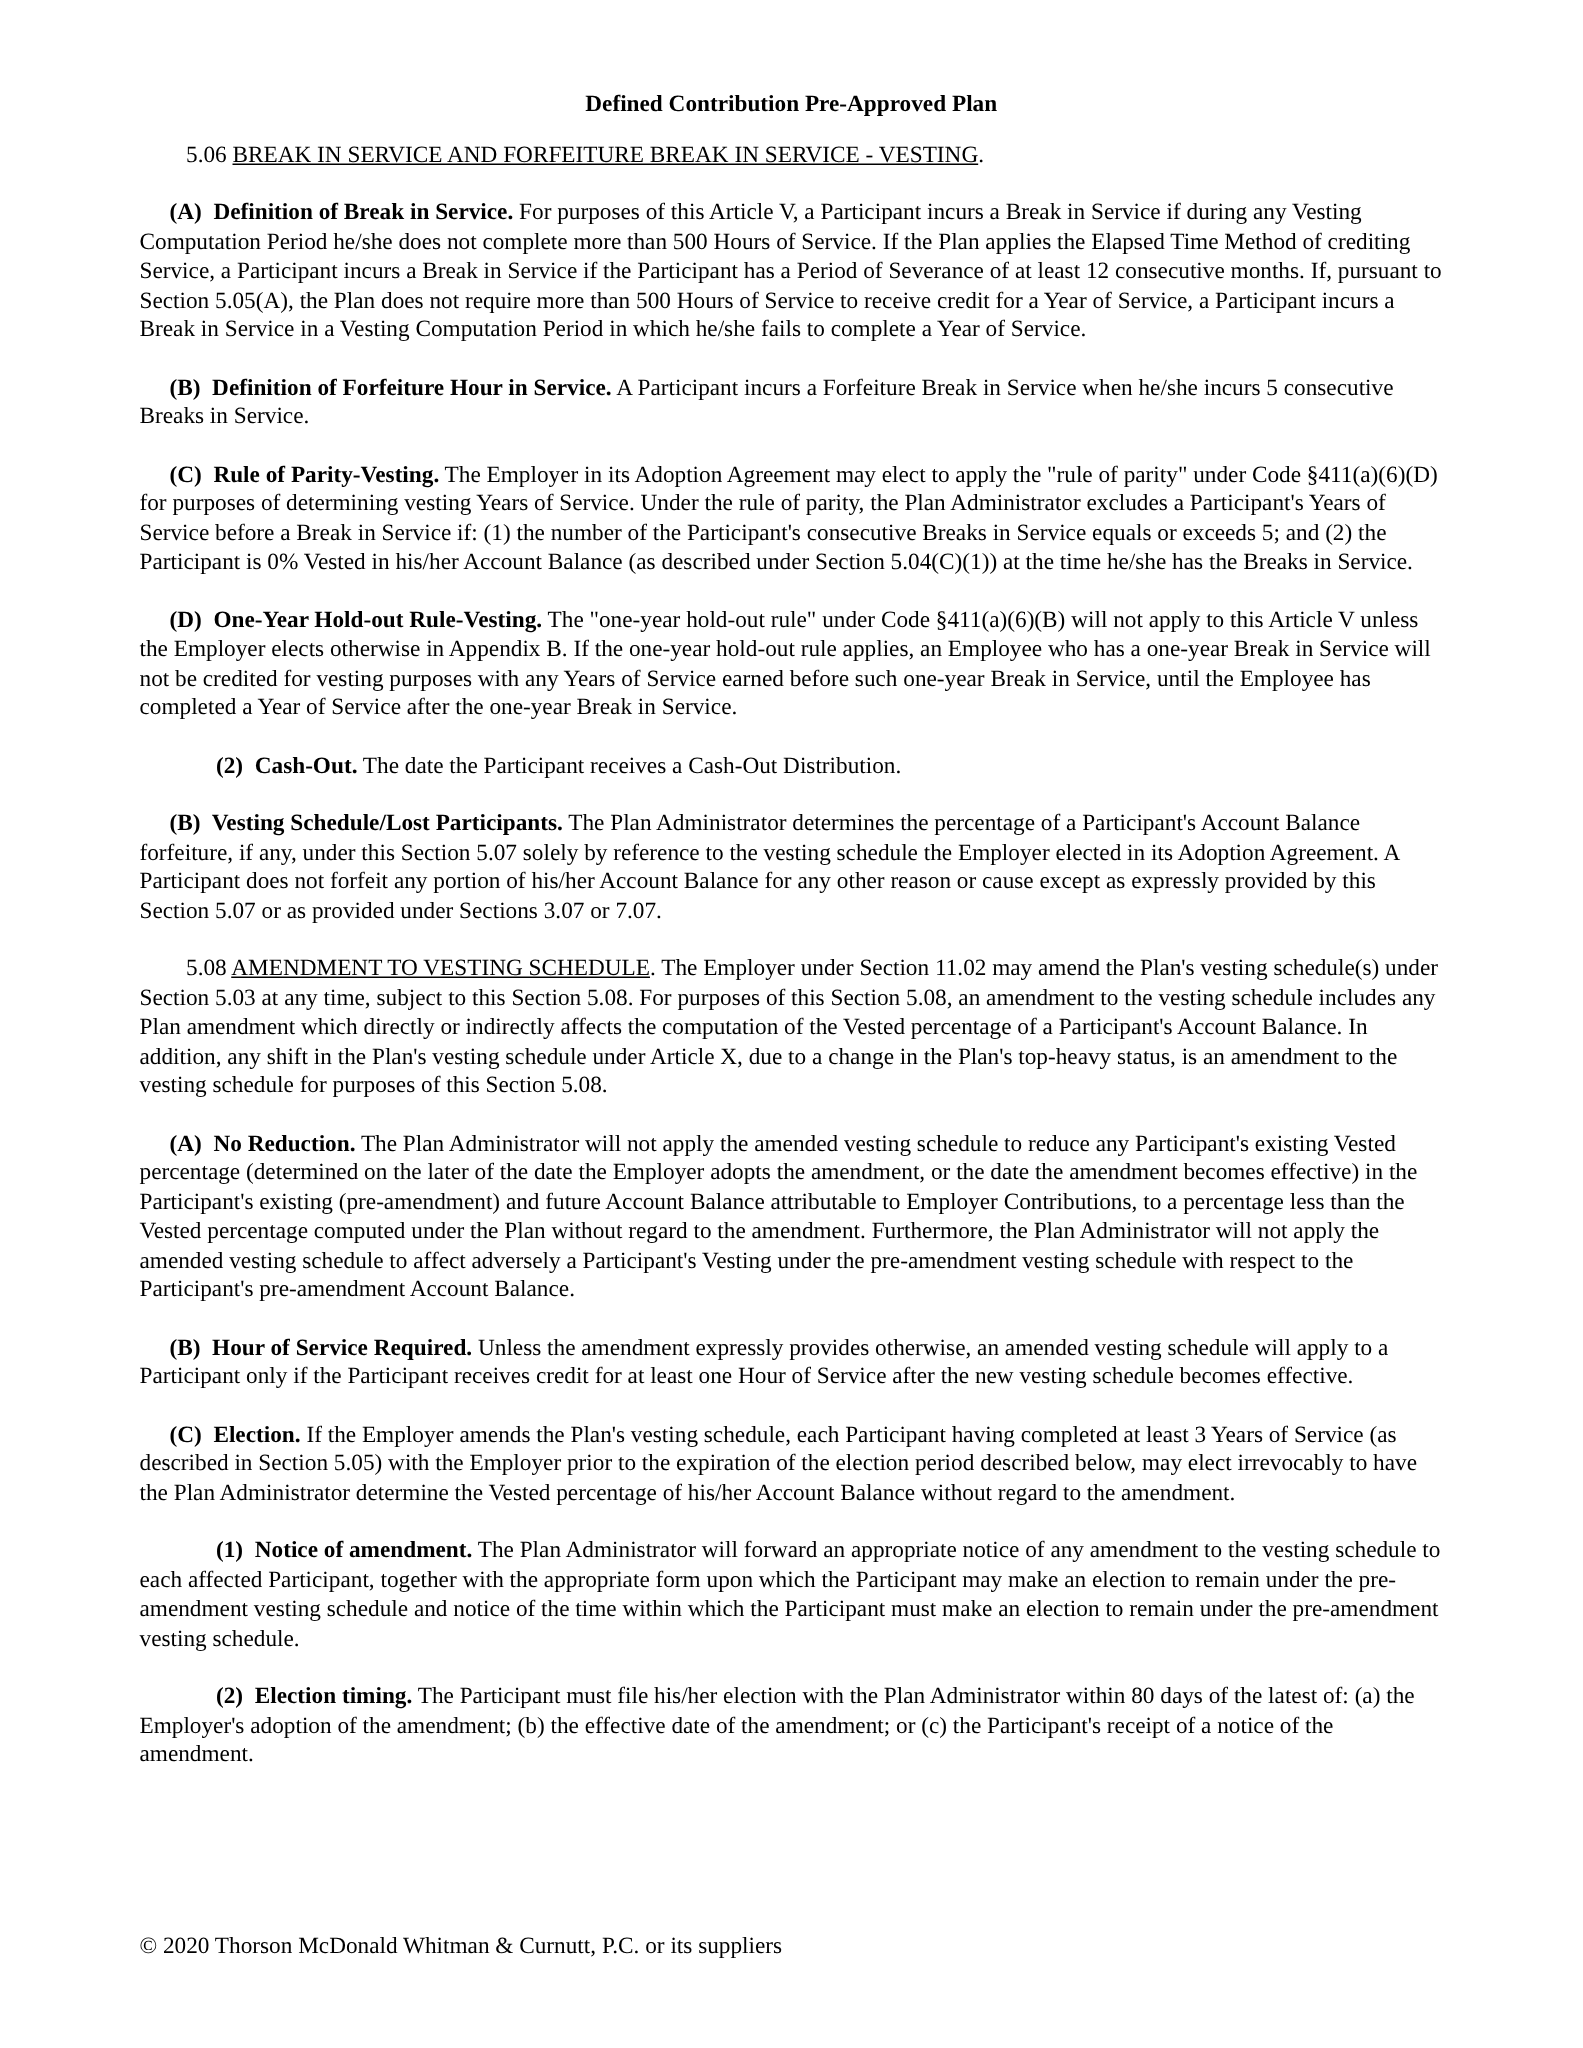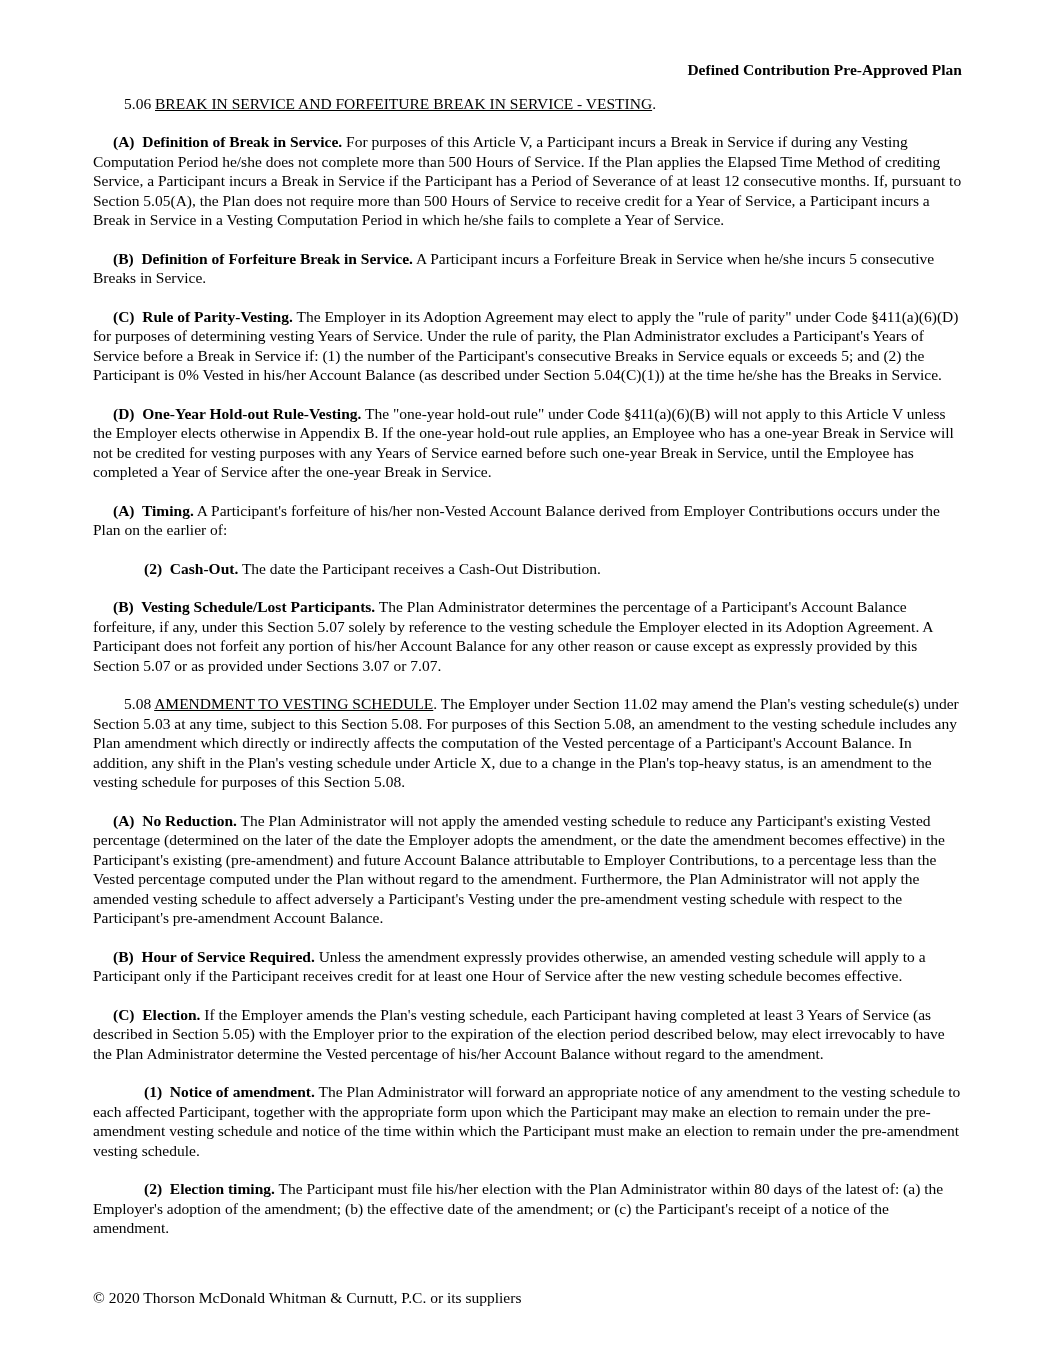--- a/index.html
+++ b/index.html
@@ -12,21 +12,21 @@
     padding: 60px 93px 0 93px;
     font-family: "Liberation Serif", "DejaVu Serif", serif;
     font-size: 15.5px;
     line-height: 19.5px;
     color: #000000;
     display: flex;
     flex-direction: column;
     overflow: hidden;
   }
   .doc-header {
-    text-align: right;
+    text-align: center;
     font-weight: bold;
     margin: 0 0 14px 0;
   }
   .para {
     margin: 0 0 19px 0;
     white-space: pre-wrap;
     text-align: left;
   }
   .indent { text-indent: 31px; }
   .b { font-weight: bold; margin-left: 20px; }
@@ -43,28 +43,27 @@
 <main class="page">
 
   <header class="doc-header">
     <span>Defined Contribution Pre-Approved Plan</span>
   </header>
 
   <p class="para indent"><span>5.06 </span><span class="u">BREAK IN SERVICE AND FORFEITURE BREAK IN SERVICE - VESTING</span><span>.</span></p>
 
   <p class="para"><span class="b">(A)  Definition of Break in Service.</span><span> For purposes of this Article V, a Participant incurs a Break in Service if during any Vesting Computation Period he/she does not complete more than 500 Hours of Service. If the Plan applies the Elapsed Time Method of crediting Service, a Participant incurs a Break in Service if the Participant has a Period of Severance of at least 12 consecutive months. If, pursuant to Section 5.05(A), the Plan does not require more than 500 Hours of Service to receive credit for a Year of Service, a Participant incurs a Break in Service in a Vesting Computation Period in which he/she fails to complete a Year of Service.</span></p>
 
-  <p class="para"><span class="b">(B)  Definition of Forfeiture Break in Service.</span><span> A Participant incurs a Forfeiture Break in Service when he/she incurs 5 consecutive Breaks in Service.</span></p>
+  <p class="para"><span class="b">(B)  Definition of Forfeiture Hour in Service.</span><span> A Participant incurs a Forfeiture Break in Service when he/she incurs 5 consecutive Breaks in Service.</span></p>
 
   <p class="para"><span class="b">(C)  Rule of Parity-Vesting.</span><span> The Employer in its Adoption Agreement may elect to apply the "rule of parity" under Code §411(a)(6)(D) for purposes of determining vesting Years of Service. Under the rule of parity, the Plan Administrator excludes a Participant's Years of Service before a Break in Service if: (1) the number of the Participant's consecutive Breaks in Service equals or exceeds 5; and (2) the Participant is 0% Vested in his/her Account Balance (as described under Section 5.04(C)(1)) at the time he/she has the Breaks in Service.</span></p>
 
   <p class="para"><span class="b">(D)  One-Year Hold-out Rule-Vesting.</span><span> The "one-year hold-out rule" under Code §411(a)(6)(B) will not apply to this Article V unless the Employer elects otherwise in Appendix B. If the one-year hold-out rule applies, an Employee who has a one-year Break in Service will not be credited for vesting purposes with any Years of Service earned before such one-year Break in Service, until the Employee has completed a Year of Service after the one-year Break in Service.</span></p>
 
 
-  <p class="para"><span class="b">(A)  Timing.</span><span> A Participant's forfeiture of his/her non-Vested Account Balance derived from Employer Contributions occurs under the Plan on the earlier of:</span></p>
 
 
   <p class="para indent"><span class="b">(2)  Cash-Out.</span><span> The date the Participant receives a Cash-Out Distribution.</span></p>
 
   <p class="para"><span class="b">(B)  Vesting Schedule/Lost Participants.</span><span> The Plan Administrator determines the percentage of a Participant's Account Balance forfeiture, if any, under this Section 5.07 solely by reference to the vesting schedule the Employer elected in its Adoption Agreement. A Participant does not forfeit any portion of his/her Account Balance for any other reason or cause except as expressly provided by this Section 5.07 or as provided under Sections 3.07 or 7.07.</span></p>
 
   <p class="para indent"><span>5.08 </span><span class="u">AMENDMENT TO VESTING SCHEDULE</span><span>.</span><span> The Employer under Section 11.02 may amend the Plan's vesting schedule(s) under Section 5.03 at any time, subject to this Section 5.08. For purposes of this Section 5.08, an amendment to the vesting schedule includes any Plan amendment which directly or indirectly affects the computation of the Vested percentage of a Participant's Account Balance. In addition, any shift in the Plan's vesting schedule under Article X, due to a change in the Plan's top-heavy status, is an amendment to the vesting schedule for purposes of this Section 5.08.</span></p>
 
   <p class="para"><span class="b">(A)  No Reduction.</span><span> The Plan Administrator will not apply the amended vesting schedule to reduce any Participant's existing Vested percentage (determined on the later of the date the Employer adopts the amendment, or the date the amendment becomes effective) in the Participant's existing (pre-amendment) and future Account Balance attributable to Employer Contributions, to a percentage less than the Vested percentage computed under the Plan without regard to the amendment. Furthermore, the Plan Administrator will not apply the amended vesting schedule to affect adversely a Participant's Vesting under the pre-amendment vesting schedule with respect to the Participant's pre-amendment Account Balance.</span></p>
 

